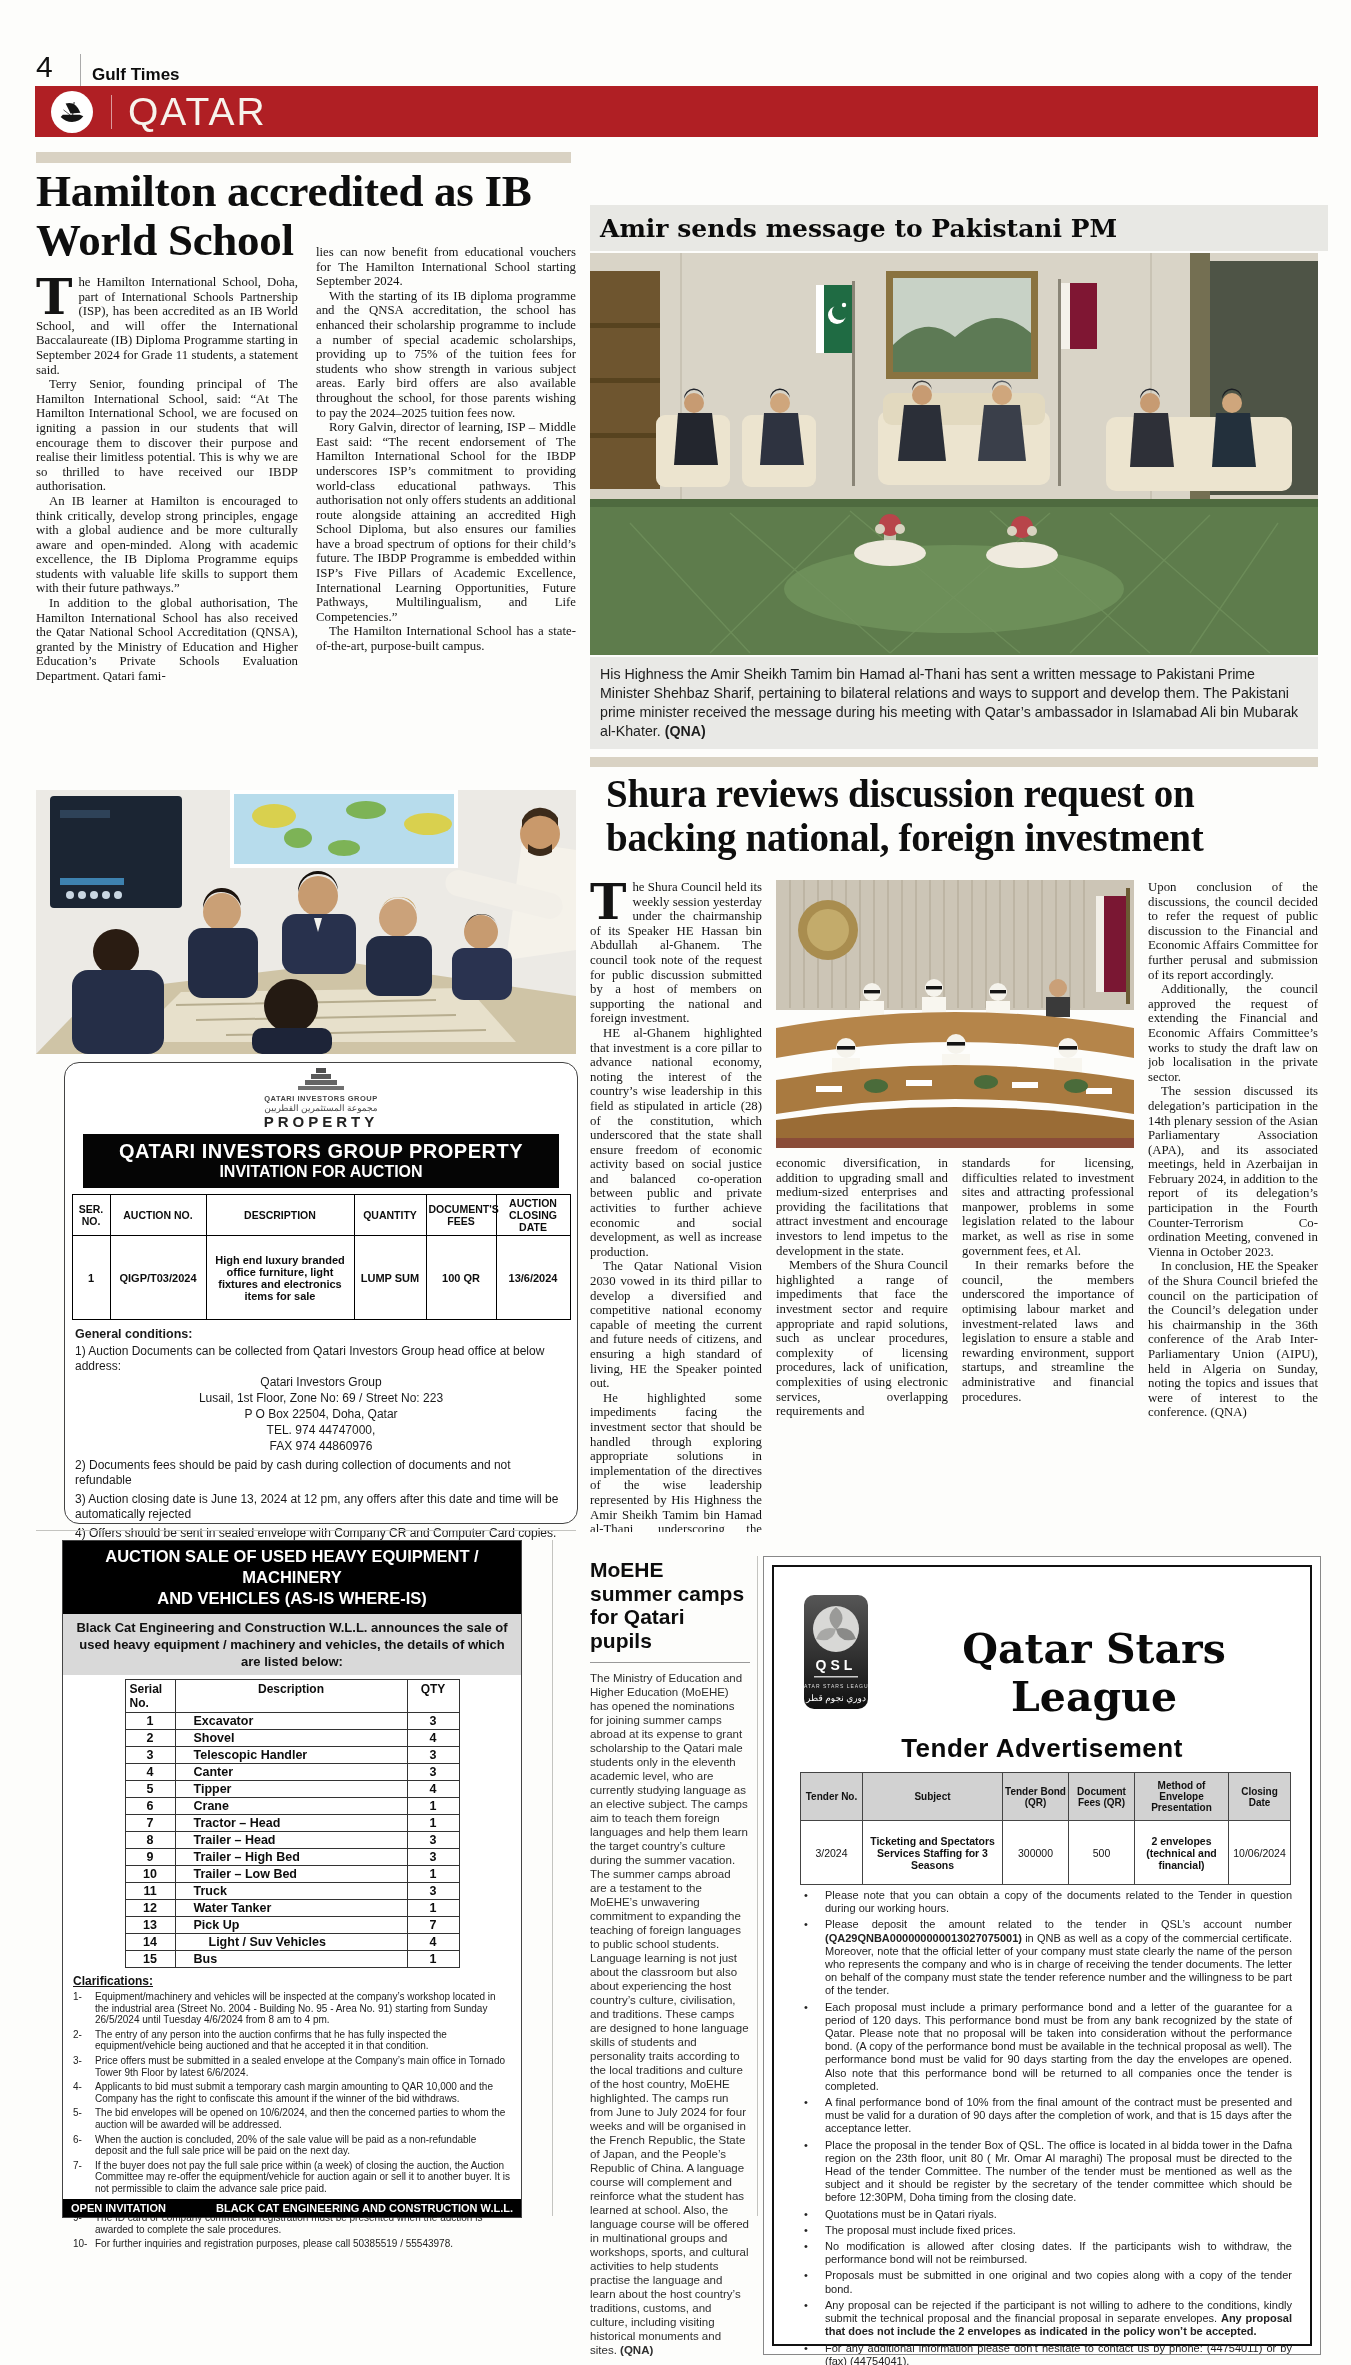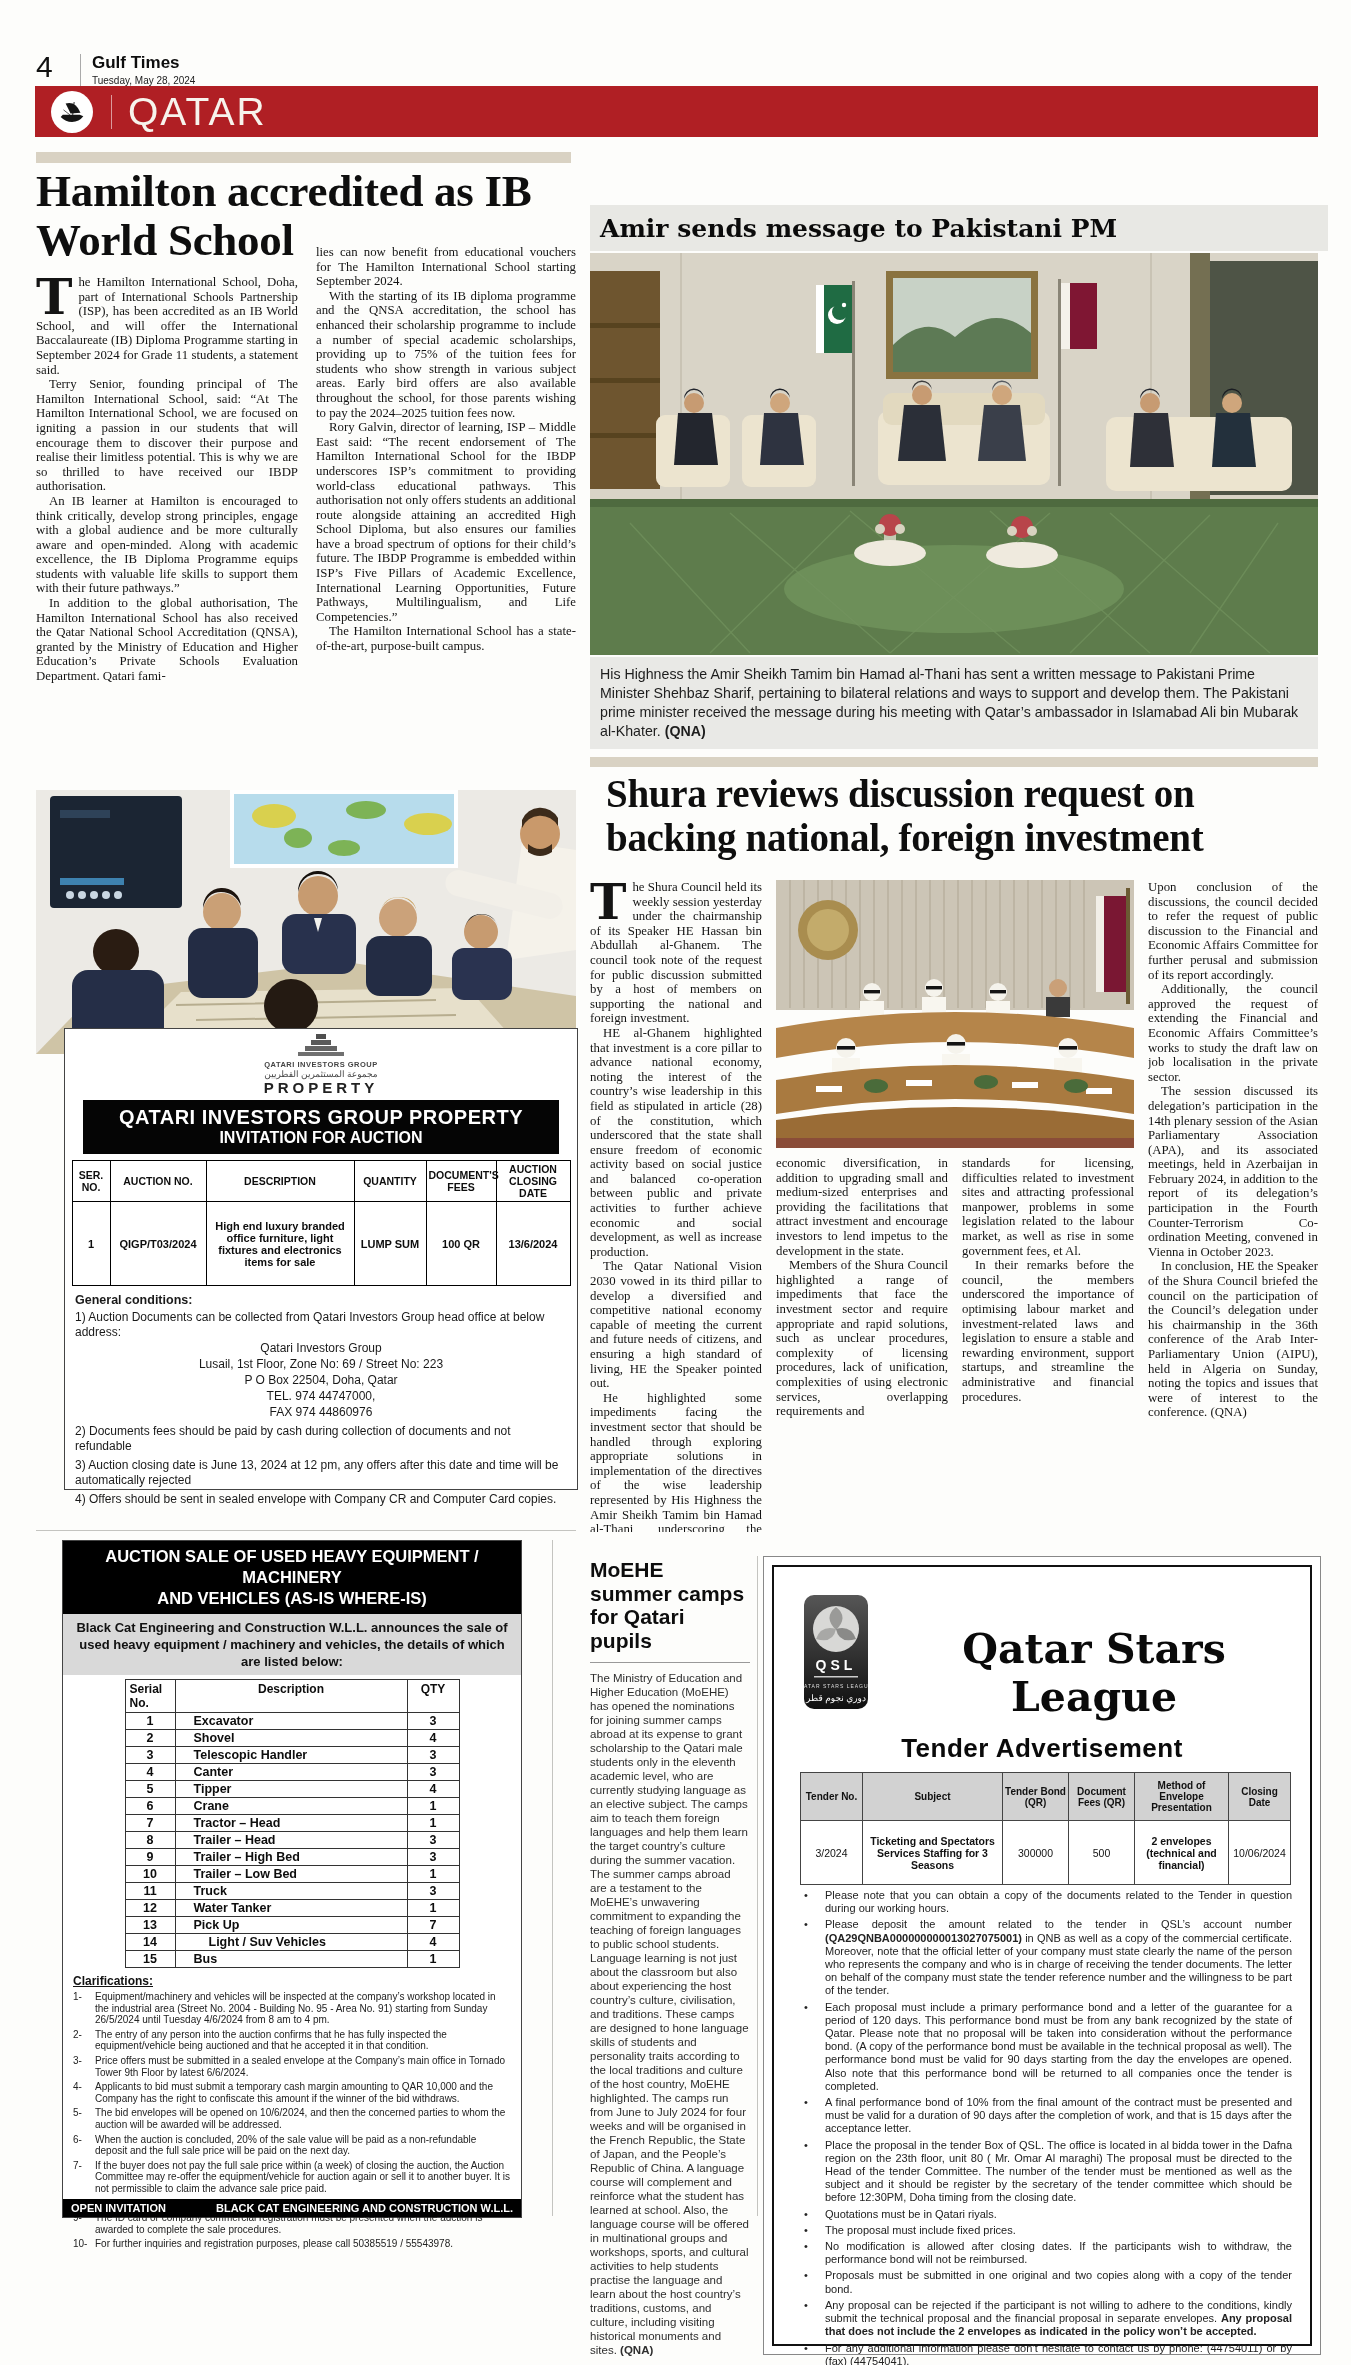--- a/index.html
+++ b/index.html
@@ -4,21 +4,21 @@
 <style>
   html,body { margin:0; padding:0; background:#ffffff; }
   .page {
     position:relative; width:1351px; height:2365px; background:#fdfdfb;
     font-family:"Liberation Sans", sans-serif; color:#111; overflow:hidden;
   }
   .abs { position:absolute; }
 
   
   .page-num { font-size:30px; font-weight:400; color:#111; }
-  .masthead-name { font-size:17px; font-weight:bold; color:#0d0d0d; line-height:19px; }
+  .masthead-name { font-size:17px; font-weight:bold; color:#0d0d0d; line-height:19px;margin-top:12px; }
   .masthead-date { font-size:10px; color:#222; line-height:17px; }
   .head-rule { width:1px; background:#aaa; }
 
   .section-banner { background:#b01f24; display:flex; align-items:center; }
   .banner-circle { width:42px; height:42px; border-radius:50%; background:#fff; margin-left:16px;
                    display:flex; align-items:center; justify-content:center; }
   .banner-sep { width:1px; height:34px; background:rgba(255,255,255,.55); margin:0 16px 0 18px; }
   .banner-title { color:#f7f3ec; font-size:39px; font-weight:300; letter-spacing:2px; }
 
   
@@ -187,21 +187,21 @@
     <circle cx="362" cy="128" r="19" fill="#cba27a"></circle>
     <path d="M344,122 a19,19 0 0 1 37,0 q-3,-15 -18,-15 q-15,0 -19,15 Z" fill="#c9a05c"></path>
     <rect x="330" y="146" width="66" height="60" rx="14" fill="#232c44"></rect>
     <circle cx="255" cy="216" r="27" fill="#241a12"></circle>
     <rect x="216" y="238" width="80" height="26" rx="10" fill="#1d2438"></rect>
     <circle cx="445" cy="142" r="17" fill="#c79b70"></circle>
     <path d="M429,138 a17,17 0 0 1 33,-1 q-4,-13 -17,-13 q-13,0 -16,14 Z" fill="#241a10"></path>
     <rect x="416" y="158" width="60" height="52" rx="12" fill="#2a3350"></rect>
   </svg>
 
-  <div class="abs qig-box" style="left:64px; top:1028px; width:512px; height:460px;">
+  <div class="abs qig-box" style="left:64px; top:1062px; width:512px; height:460px;border-radius:15px;">
     <div class="qig-logo-block" style="margin-top:5px;">
       <svg width="70" height="22" viewBox="0 0 70 22">
         <rect x="30" y="0" width="10" height="5" fill="#4f4f4f"></rect>
         <rect x="25" y="6" width="20" height="5" fill="#5a5a5a"></rect>
         <rect x="19" y="12" width="32" height="5" fill="#646464"></rect>
         <rect x="12" y="18" width="46" height="4" fill="#707070"></rect>
       </svg>
       <div class="qig-logo-line1">QATARI INVESTORS GROUP</div>
       <div class="qig-logo-ar">مجموعة المستثمرين القطريين</div>
       <div class="qig-logo-prop">PROPERTY</div>

